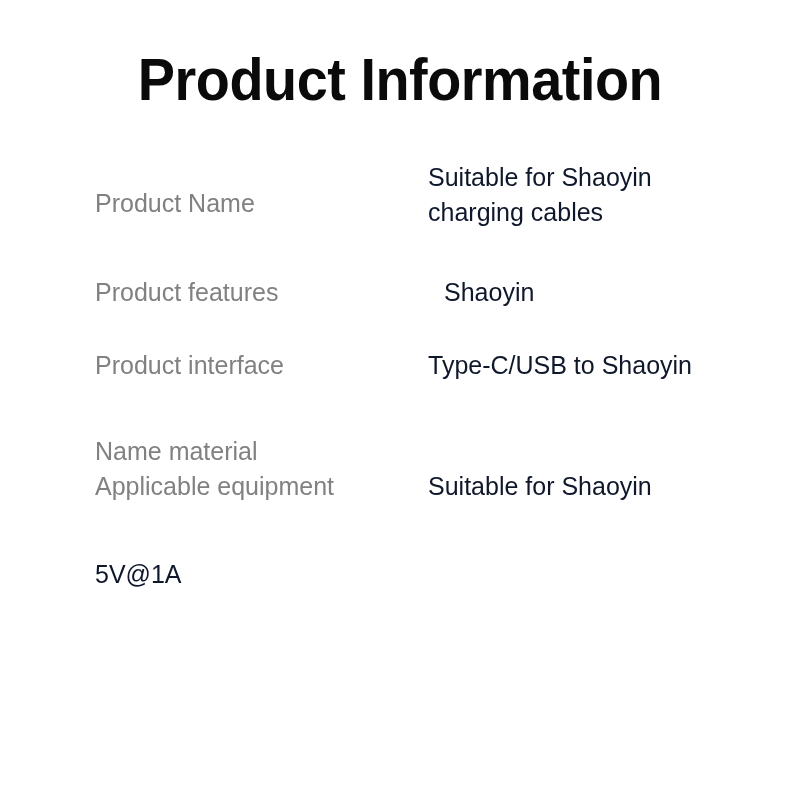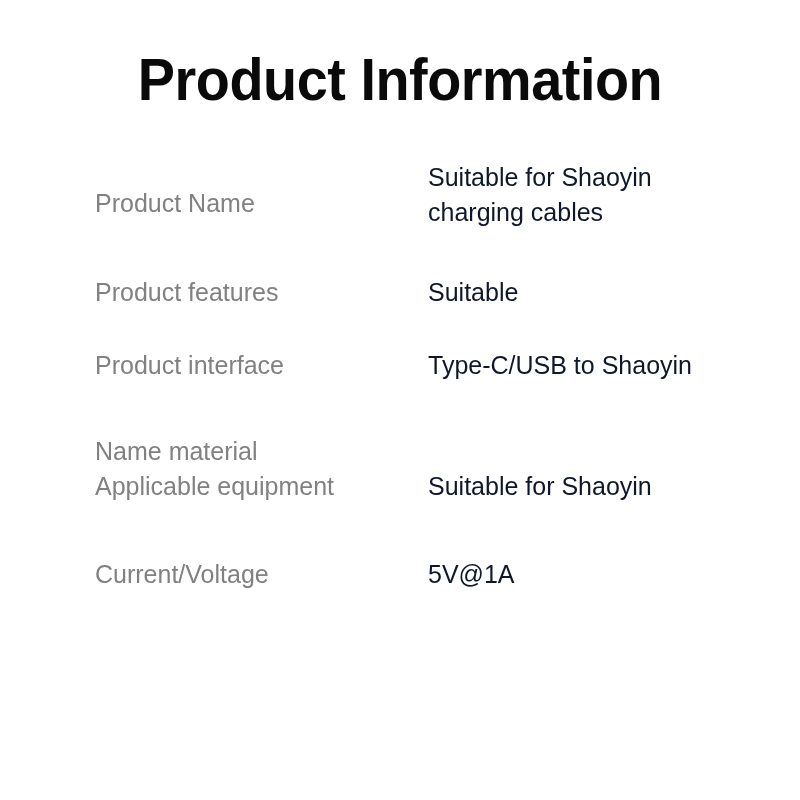--- a/index.html
+++ b/index.html
@@ -70,21 +70,21 @@
     color: #0f172a;
     font-size: 25px;
     line-height: 35px;
     font-weight: 400;
     letter-spacing: 0px;
     white-space: pre-line;
   }
 
   
   .spec-row.r0 { margin-top: 0px; }
-  .spec-row.r1 { margin-top: 45px; }
+  .spec-row.r1 { margin-top: 45px; gap: 16px; }
   .spec-row.r2 { margin-top: 38px; }
   .spec-row.r3 { margin-top: 51px; }
   .spec-row.r4 { }
   .spec-row.r5 { margin-top: 53px; }
   .spec-row.r6 { margin-top: 47px; }
 
   
   .spec-row.r0 .spec-label { padding-top: 17px; }
 </style>
 </head>
@@ -97,37 +97,36 @@
   <div class="spec-table">
 
     <div class="spec-row r0">
       <div class="spec-label">Product Name</div>
       <div class="spec-value">Suitable for Shaoyin
 charging cables</div>
     </div>
 
     <div class="spec-row r1">
       <div class="spec-label">Product features</div>
-      <div class="spec-value">Suitable</div>
+      <div class="spec-value">Shaoyin</div>
     </div>
 
     <div class="spec-row r2">
       <div class="spec-label">Product interface</div>
       <div class="spec-value">Type-C/USB to Shaoyin</div>
     </div>
 
     <div class="spec-row r3">
       <div class="spec-label">Name material</div>
     </div>
 
     <div class="spec-row r4">
       <div class="spec-label">Applicable equipment</div>
       <div class="spec-value">Suitable for Shaoyin</div>
     </div>
 
     <div class="spec-row r5">
-      <div class="spec-label">Current/Voltage</div>
       <div class="spec-value">5V@1A</div>
     </div>
 
 
   </div>
 </div>
 
 </body></html>

